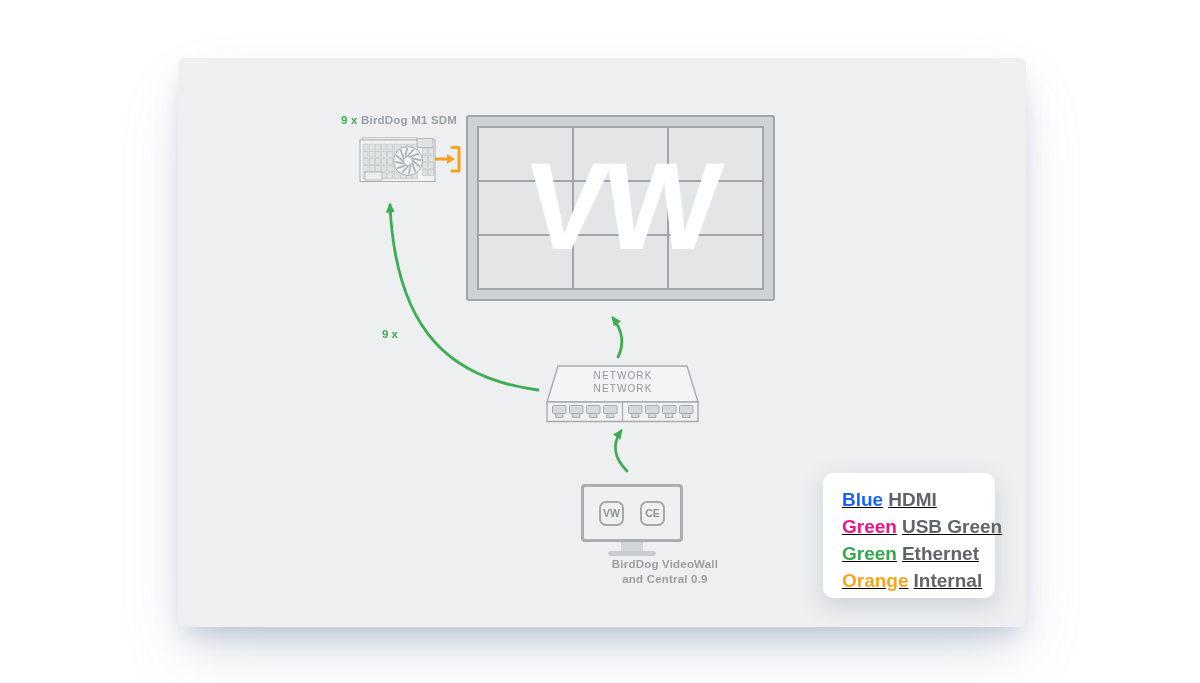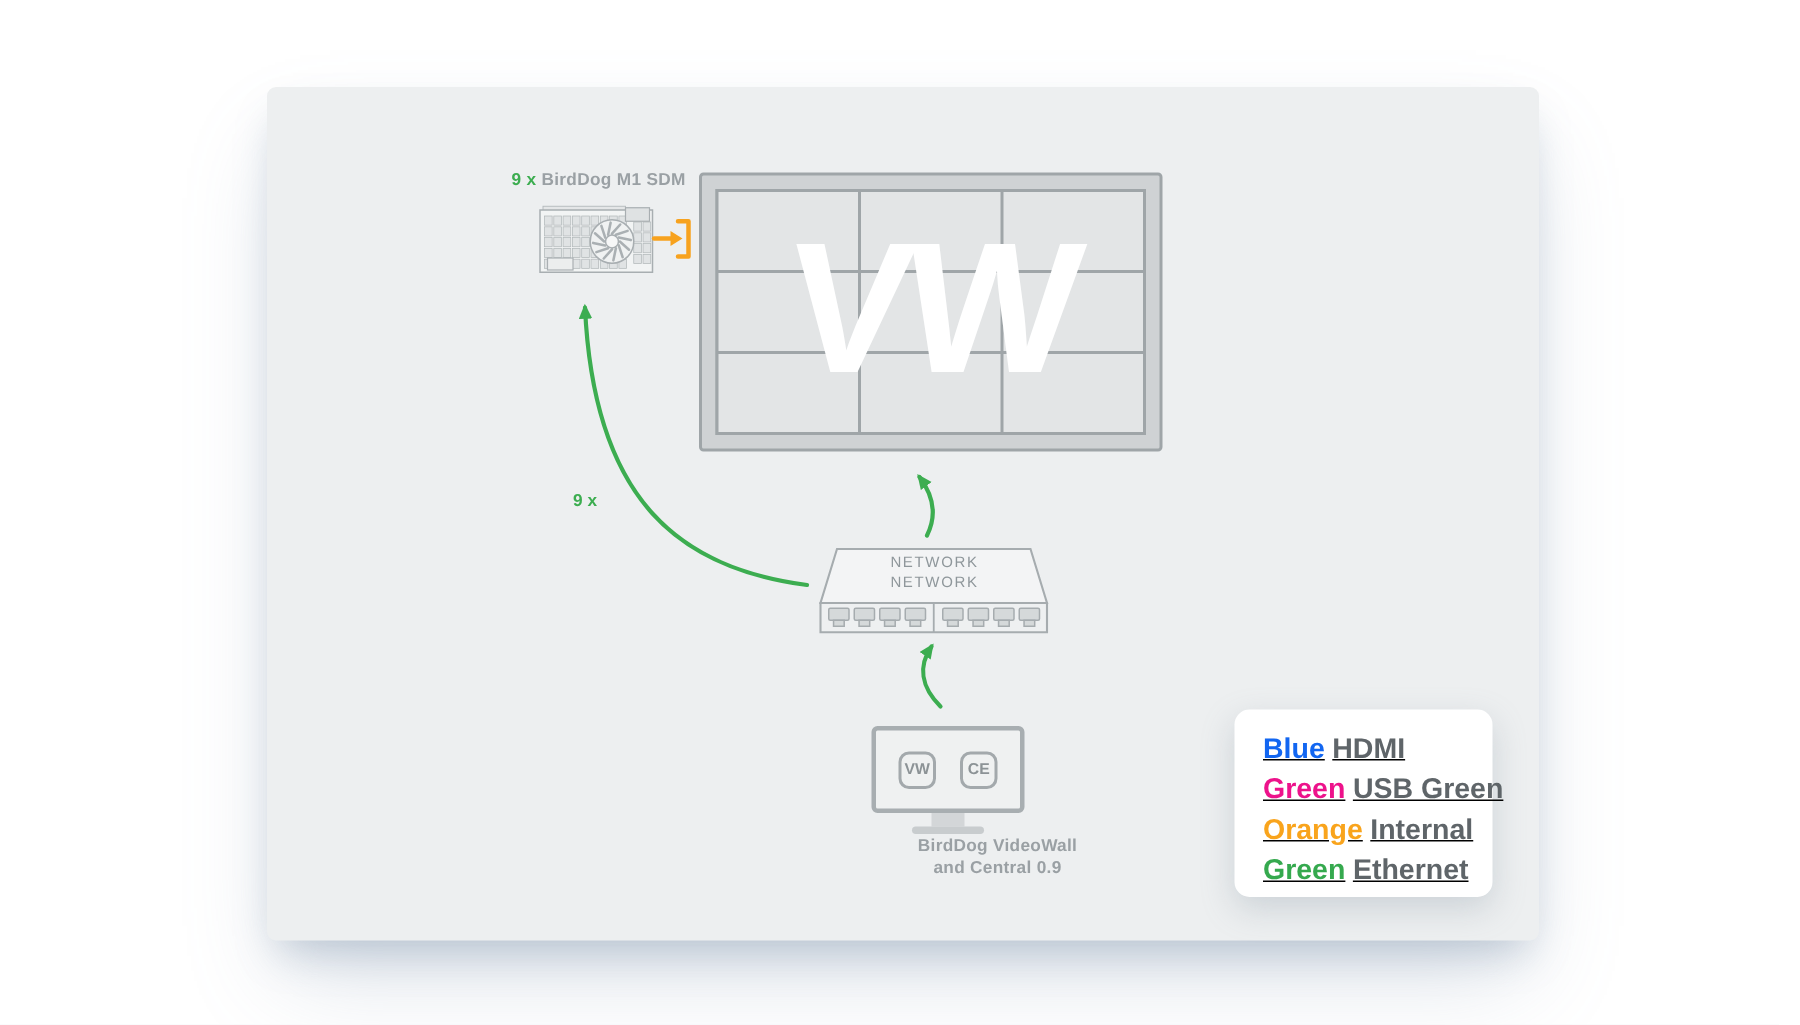--- a/index.html
+++ b/index.html
@@ -227,17 +227,17 @@
     <path d="M538,390 C455,379 396,336 390,205" fill="none" stroke="#3cad50" stroke-width="2.8" stroke-linecap="round" marker-end="url(#ah)"></path>
     <path d="M618,357 C625,343 622,330 613,318" fill="none" stroke="#3cad50" stroke-width="2.8" stroke-linecap="round" marker-end="url(#ah)"></path>
     <path d="M627,471 C614,458 612,444 621,431" fill="none" stroke="#3cad50" stroke-width="2.8" stroke-linecap="round" marker-end="url(#ah)"></path>
   </svg>
 
   <div class="abs count-label">9 x</div>
 
   <div class="abs legend">
       <div class="legend-row"><span style="color: rgb(18, 102, 241);">Blue</span><span class="label">HDMI</span></div>
       <div class="legend-row"><span style="color: rgb(237, 18, 139);">Green</span><span class="label">USB Green</span></div>
+      <div class="legend-row"><span style="color: rgb(53, 169, 78);">Green</span><span class="label">Ethernet</span></div>
       <div class="legend-row"><span style="color: rgb(249, 164, 28);">Orange</span><span class="label">Internal</span></div>
-      <div class="legend-row"><span style="color: rgb(53, 169, 78);">Green</span><span class="label">Ethernet</span></div>
     </div>
 
 </div>
 
 </body></html>

